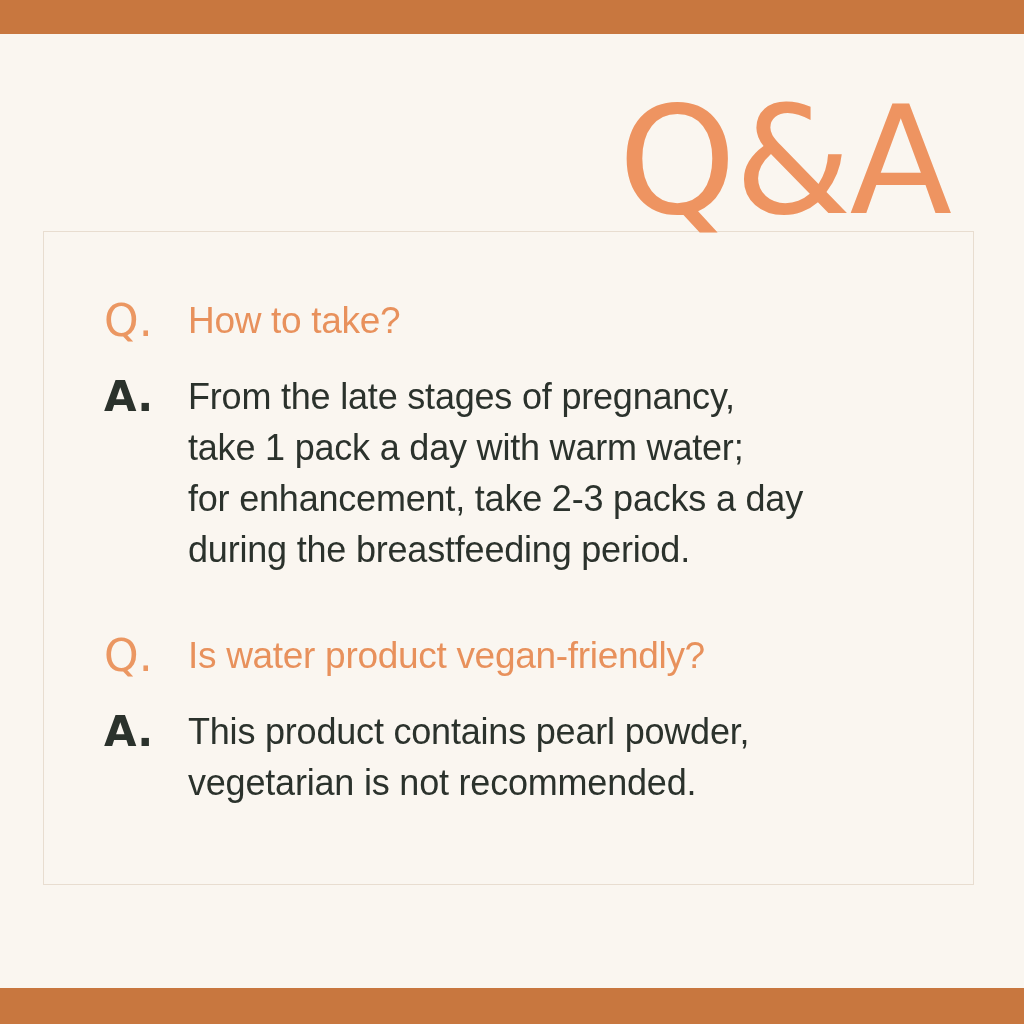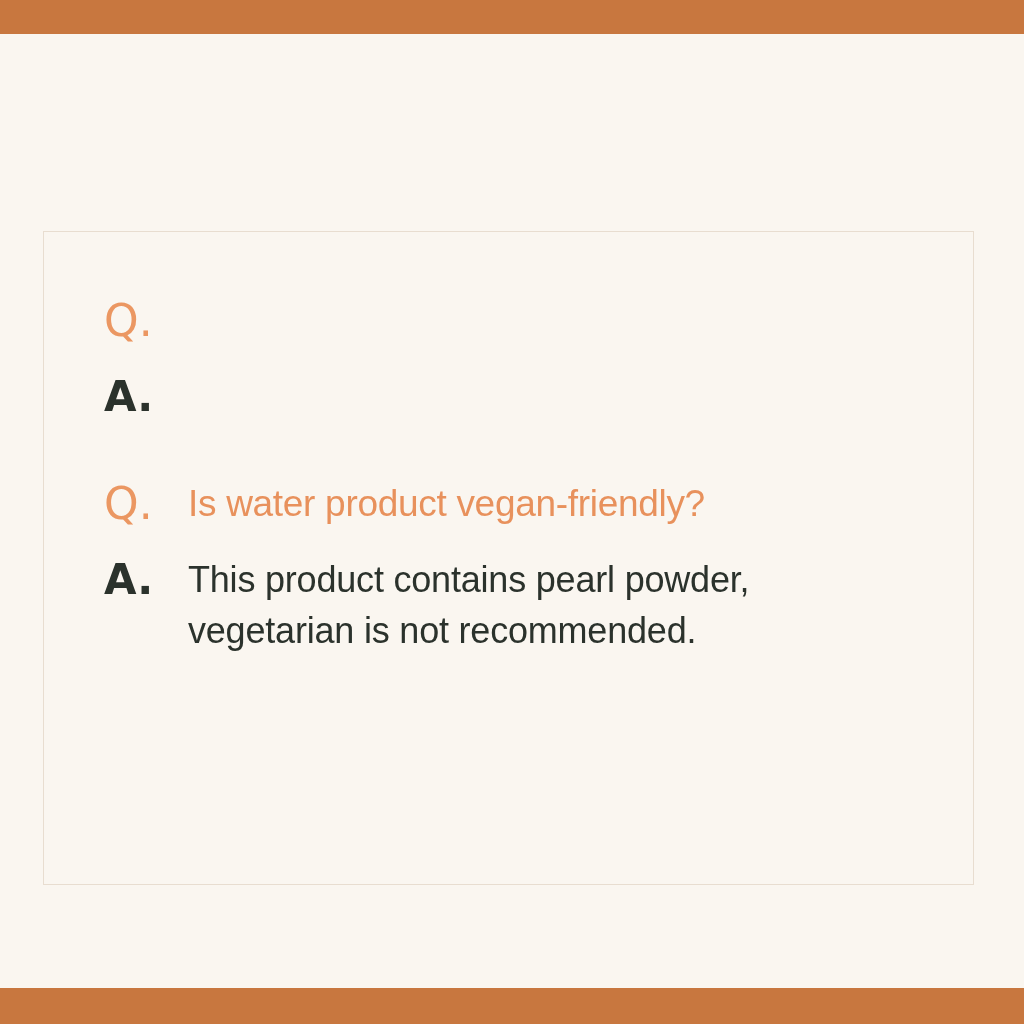--- a/index.html
+++ b/index.html
@@ -128,31 +128,37 @@
   .q-row { margin-bottom: 25px; }
 </style>
 </head>
 <body>
 
 <div class="poster">
 
   <div class="bar bar-top"></div>
   <div class="bar bar-bottom"></div>
 
+  <div class="headline">Q&amp;A</div>
 
   <div class="frame"></div>
 
   <div class="qa-list">
 
     <div class="qa-block">
       <div class="row q-row">
         <div class="marker marker-q">Q.</div>
+        <div class="qtext">How to take?</div>
       </div>
       <div class="row">
         <div class="marker marker-a">A.</div>
+        <div class="atext">From the late stages of pregnancy,
+take 1 pack a day with warm water;
+for enhancement, take 2-3 packs a day
+during the breastfeeding period.</div>
       </div>
     </div>
 
     <div class="qa-block">
       <div class="row q-row">
         <div class="marker marker-q">Q.</div>
         <div class="qtext">Is water product vegan-friendly?</div>
       </div>
       <div class="row">
         <div class="marker marker-a">A.</div>

